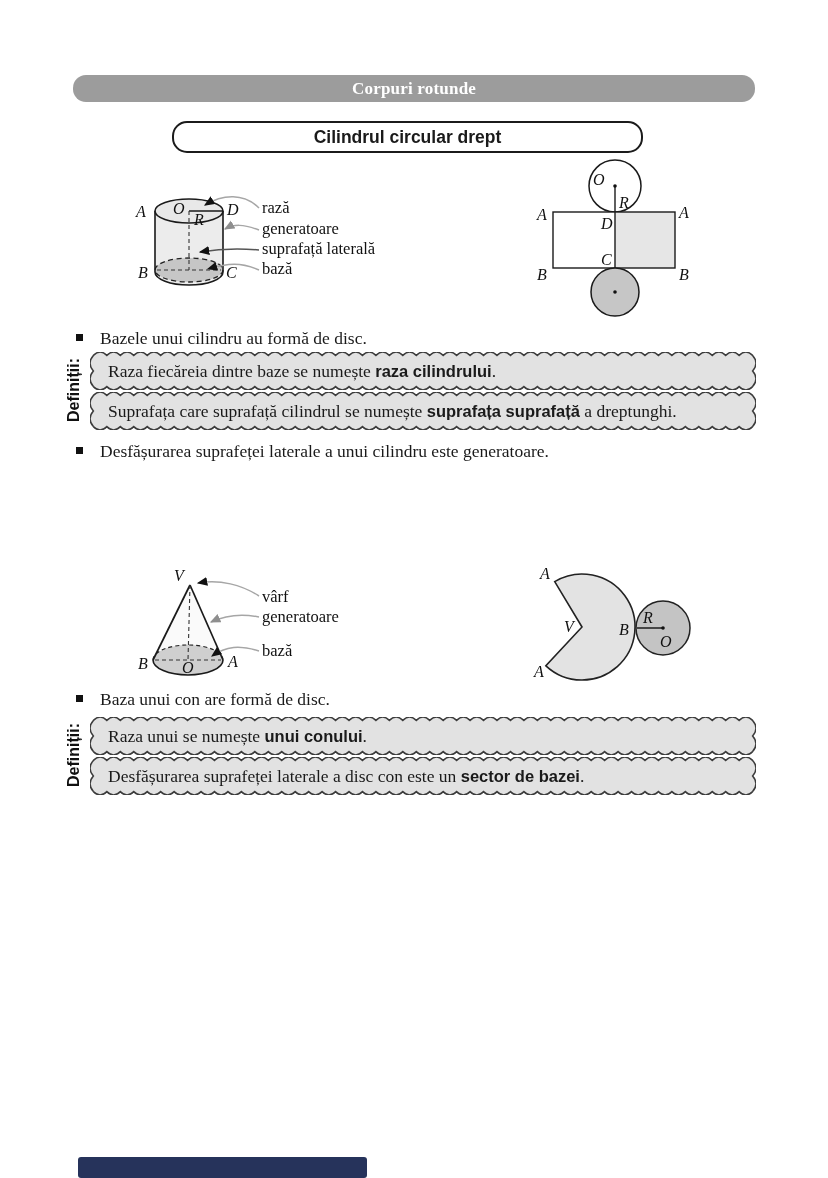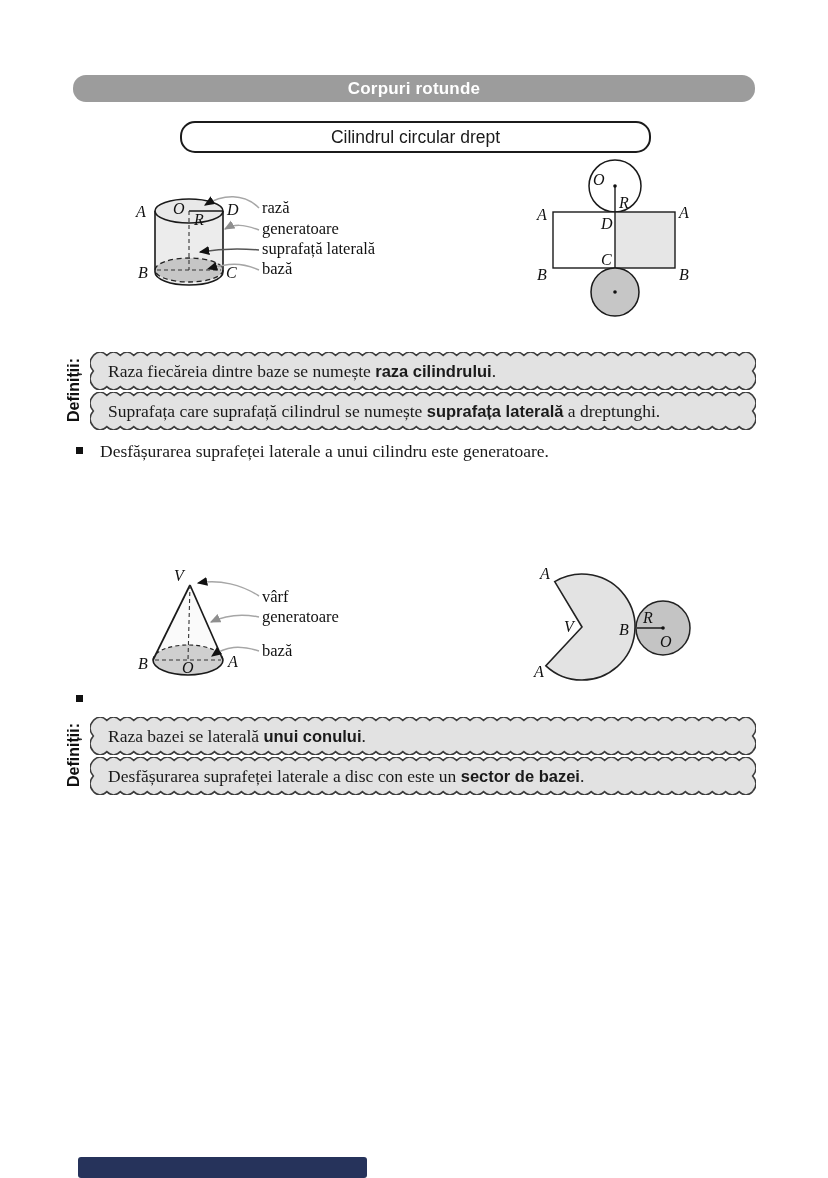--- a/index.html
+++ b/index.html
@@ -1,26 +1,26 @@
 <!DOCTYPE html>
 <html><head>
 <meta charset="utf-8">
 <style>
   html,body { margin:0; padding:0; background:#fff; }
   .page { position:relative; width:828px; height:1178px; background:#ffffff;
           font-family:"Liberation Serif", serif; color:#1a1a1a; overflow:hidden; }
 
   .header-bar { position:absolute; left:73px; top:75px; width:682px; height:27px;
     background:#9c9c9c; border-radius:13px; color:#ffffff;
-    font-family:Liberation Sans, sans-serif; font-weight:700; font-size:17px;
+    font-family:Liberation Serif, serif; font-weight:700; font-size:17px;
     line-height:27px; text-align:center; letter-spacing:.2px; }
 
-  .pill { position:absolute; left:180px; width:467px; height:28px; background:#fff;
+  .pill { position:absolute; left:172px; width:467px; height:28px; background:#fff;
     border:2.4px solid #1b1b1b; border-radius:15px;
-    font-family:"Liberation Sans", sans-serif; font-weight:400; font-size:17.5px;
+    font-family:"Liberation Sans", sans-serif; font-weight:700; font-size:17.5px;
     line-height:28px; text-align:center; }
 
   .fig { position:absolute; }
 
   .bullet-row { position:absolute; left:76px; width:690px; font-size:17.5px; }
   .sq { display:inline-block; width:7px; height:7px; background:#111;
         margin-right:17px; vertical-align:3px; }
 
   .wavy-box { position:absolute; left:90px; width:574px; height:38px; }
   .wavy-bg  { position:absolute; left:0; top:0; z-index:0; }
@@ -102,34 +102,37 @@
     <text class="lbl" x="58" y="27">O</text>
     <text class="lbl" x="84" y="50">R</text>
     <text class="lbl" x="2" y="62">A</text>
     <text class="lbl" x="144" y="60">A</text>
     <text class="lbl" x="66" y="71">D</text>
     <text class="lbl" x="66" y="107">C</text>
     <text class="lbl" x="2" y="122">B</text>
     <text class="lbl" x="144" y="122">B</text>
   </svg>
 
+  <div class="bullet-row" style="top:328px">
+    <span class="sq"></span><span>Bazele unui cilindru au formă de disc.</span>
+  </div>
 
   <div class="def-label" style="left:32px;top:380px">Definiții:</div>
 
   <div class="wavy-box" style="top:352px">
       <svg width="666" height="38" class="wavy-bg">
         <path d="M 3.4 3.4 q 6.726530612244899 -6.8 13.453061224489797 0 q 6.726530612244899 -6.8 13.453061224489797 0 q 6.726530612244899 -6.8 13.453061224489797 0 q 6.726530612244899 -6.8 13.453061224489797 0 q 6.726530612244899 -6.8 13.453061224489797 0 q 6.726530612244899 -6.8 13.453061224489797 0 q 6.726530612244899 -6.8 13.453061224489797 0 q 6.726530612244899 -6.8 13.453061224489797 0 q 6.726530612244899 -6.8 13.453061224489797 0 q 6.726530612244899 -6.8 13.453061224489797 0 q 6.726530612244899 -6.8 13.453061224489797 0 q 6.726530612244899 -6.8 13.453061224489797 0 q 6.726530612244899 -6.8 13.453061224489797 0 q 6.726530612244899 -6.8 13.453061224489797 0 q 6.726530612244899 -6.8 13.453061224489797 0 q 6.726530612244899 -6.8 13.453061224489797 0 q 6.726530612244899 -6.8 13.453061224489797 0 q 6.726530612244899 -6.8 13.453061224489797 0 q 6.726530612244899 -6.8 13.453061224489797 0 q 6.726530612244899 -6.8 13.453061224489797 0 q 6.726530612244899 -6.8 13.453061224489797 0 q 6.726530612244899 -6.8 13.453061224489797 0 q 6.726530612244899 -6.8 13.453061224489797 0 q 6.726530612244899 -6.8 13.453061224489797 0 q 6.726530612244899 -6.8 13.453061224489797 0 q 6.726530612244899 -6.8 13.453061224489797 0 q 6.726530612244899 -6.8 13.453061224489797 0 q 6.726530612244899 -6.8 13.453061224489797 0 q 6.726530612244899 -6.8 13.453061224489797 0 q 6.726530612244899 -6.8 13.453061224489797 0 q 6.726530612244899 -6.8 13.453061224489797 0 q 6.726530612244899 -6.8 13.453061224489797 0 q 6.726530612244899 -6.8 13.453061224489797 0 q 6.726530612244899 -6.8 13.453061224489797 0 q 6.726530612244899 -6.8 13.453061224489797 0 q 6.726530612244899 -6.8 13.453061224489797 0 q 6.726530612244899 -6.8 13.453061224489797 0 q 6.726530612244899 -6.8 13.453061224489797 0 q 6.726530612244899 -6.8 13.453061224489797 0 q 6.726530612244899 -6.8 13.453061224489797 0 q 6.726530612244899 -6.8 13.453061224489797 0 q 6.726530612244899 -6.8 13.453061224489797 0 q 6.726530612244899 -6.8 13.453061224489797 0 q 6.726530612244899 -6.8 13.453061224489797 0 q 6.726530612244899 -6.8 13.453061224489797 0 q 6.726530612244899 -6.8 13.453061224489797 0 q 6.726530612244899 -6.8 13.453061224489797 0 q 6.726530612244899 -6.8 13.453061224489797 0 q 6.726530612244899 -6.8 13.453061224489797 0 q 6.8 7.8 0 15.6 q 6.8 7.8 0 15.6 q -6.726530612244899 6.8 -13.453061224489797 0 q -6.726530612244899 6.8 -13.453061224489797 0 q -6.726530612244899 6.8 -13.453061224489797 0 q -6.726530612244899 6.8 -13.453061224489797 0 q -6.726530612244899 6.8 -13.453061224489797 0 q -6.726530612244899 6.8 -13.453061224489797 0 q -6.726530612244899 6.8 -13.453061224489797 0 q -6.726530612244899 6.8 -13.453061224489797 0 q -6.726530612244899 6.8 -13.453061224489797 0 q -6.726530612244899 6.8 -13.453061224489797 0 q -6.726530612244899 6.8 -13.453061224489797 0 q -6.726530612244899 6.8 -13.453061224489797 0 q -6.726530612244899 6.8 -13.453061224489797 0 q -6.726530612244899 6.8 -13.453061224489797 0 q -6.726530612244899 6.8 -13.453061224489797 0 q -6.726530612244899 6.8 -13.453061224489797 0 q -6.726530612244899 6.8 -13.453061224489797 0 q -6.726530612244899 6.8 -13.453061224489797 0 q -6.726530612244899 6.8 -13.453061224489797 0 q -6.726530612244899 6.8 -13.453061224489797 0 q -6.726530612244899 6.8 -13.453061224489797 0 q -6.726530612244899 6.8 -13.453061224489797 0 q -6.726530612244899 6.8 -13.453061224489797 0 q -6.726530612244899 6.8 -13.453061224489797 0 q -6.726530612244899 6.8 -13.453061224489797 0 q -6.726530612244899 6.8 -13.453061224489797 0 q -6.726530612244899 6.8 -13.453061224489797 0 q -6.726530612244899 6.8 -13.453061224489797 0 q -6.726530612244899 6.8 -13.453061224489797 0 q -6.726530612244899 6.8 -13.453061224489797 0 q -6.726530612244899 6.8 -13.453061224489797 0 q -6.726530612244899 6.8 -13.453061224489797 0 q -6.726530612244899 6.8 -13.453061224489797 0 q -6.726530612244899 6.8 -13.453061224489797 0 q -6.726530612244899 6.8 -13.453061224489797 0 q -6.726530612244899 6.8 -13.453061224489797 0 q -6.726530612244899 6.8 -13.453061224489797 0 q -6.726530612244899 6.8 -13.453061224489797 0 q -6.726530612244899 6.8 -13.453061224489797 0 q -6.726530612244899 6.8 -13.453061224489797 0 q -6.726530612244899 6.8 -13.453061224489797 0 q -6.726530612244899 6.8 -13.453061224489797 0 q -6.726530612244899 6.8 -13.453061224489797 0 q -6.726530612244899 6.8 -13.453061224489797 0 q -6.726530612244899 6.8 -13.453061224489797 0 q -6.726530612244899 6.8 -13.453061224489797 0 q -6.726530612244899 6.8 -13.453061224489797 0 q -6.726530612244899 6.8 -13.453061224489797 0 q -6.726530612244899 6.8 -13.453061224489797 0 q -6.8 -7.8 0 -15.6 q -6.8 -7.8 0 -15.6 Z" fill="#e2e2e2" stroke="#3c3c3c" stroke-width="1.5"></path>
       </svg>
     <span class="def-text"><span>Raza fiecăreia dintre baze se numește </span><span class="kw">raza cilindrului</span><span>.</span></span>
   </div>
   <div class="wavy-box" style="top:392px">
       <svg width="666" height="38" class="wavy-bg">
         <path d="M 3.4 3.4 q 6.726530612244899 -6.8 13.453061224489797 0 q 6.726530612244899 -6.8 13.453061224489797 0 q 6.726530612244899 -6.8 13.453061224489797 0 q 6.726530612244899 -6.8 13.453061224489797 0 q 6.726530612244899 -6.8 13.453061224489797 0 q 6.726530612244899 -6.8 13.453061224489797 0 q 6.726530612244899 -6.8 13.453061224489797 0 q 6.726530612244899 -6.8 13.453061224489797 0 q 6.726530612244899 -6.8 13.453061224489797 0 q 6.726530612244899 -6.8 13.453061224489797 0 q 6.726530612244899 -6.8 13.453061224489797 0 q 6.726530612244899 -6.8 13.453061224489797 0 q 6.726530612244899 -6.8 13.453061224489797 0 q 6.726530612244899 -6.8 13.453061224489797 0 q 6.726530612244899 -6.8 13.453061224489797 0 q 6.726530612244899 -6.8 13.453061224489797 0 q 6.726530612244899 -6.8 13.453061224489797 0 q 6.726530612244899 -6.8 13.453061224489797 0 q 6.726530612244899 -6.8 13.453061224489797 0 q 6.726530612244899 -6.8 13.453061224489797 0 q 6.726530612244899 -6.8 13.453061224489797 0 q 6.726530612244899 -6.8 13.453061224489797 0 q 6.726530612244899 -6.8 13.453061224489797 0 q 6.726530612244899 -6.8 13.453061224489797 0 q 6.726530612244899 -6.8 13.453061224489797 0 q 6.726530612244899 -6.8 13.453061224489797 0 q 6.726530612244899 -6.8 13.453061224489797 0 q 6.726530612244899 -6.8 13.453061224489797 0 q 6.726530612244899 -6.8 13.453061224489797 0 q 6.726530612244899 -6.8 13.453061224489797 0 q 6.726530612244899 -6.8 13.453061224489797 0 q 6.726530612244899 -6.8 13.453061224489797 0 q 6.726530612244899 -6.8 13.453061224489797 0 q 6.726530612244899 -6.8 13.453061224489797 0 q 6.726530612244899 -6.8 13.453061224489797 0 q 6.726530612244899 -6.8 13.453061224489797 0 q 6.726530612244899 -6.8 13.453061224489797 0 q 6.726530612244899 -6.8 13.453061224489797 0 q 6.726530612244899 -6.8 13.453061224489797 0 q 6.726530612244899 -6.8 13.453061224489797 0 q 6.726530612244899 -6.8 13.453061224489797 0 q 6.726530612244899 -6.8 13.453061224489797 0 q 6.726530612244899 -6.8 13.453061224489797 0 q 6.726530612244899 -6.8 13.453061224489797 0 q 6.726530612244899 -6.8 13.453061224489797 0 q 6.726530612244899 -6.8 13.453061224489797 0 q 6.726530612244899 -6.8 13.453061224489797 0 q 6.726530612244899 -6.8 13.453061224489797 0 q 6.726530612244899 -6.8 13.453061224489797 0 q 6.8 7.8 0 15.6 q 6.8 7.8 0 15.6 q -6.726530612244899 6.8 -13.453061224489797 0 q -6.726530612244899 6.8 -13.453061224489797 0 q -6.726530612244899 6.8 -13.453061224489797 0 q -6.726530612244899 6.8 -13.453061224489797 0 q -6.726530612244899 6.8 -13.453061224489797 0 q -6.726530612244899 6.8 -13.453061224489797 0 q -6.726530612244899 6.8 -13.453061224489797 0 q -6.726530612244899 6.8 -13.453061224489797 0 q -6.726530612244899 6.8 -13.453061224489797 0 q -6.726530612244899 6.8 -13.453061224489797 0 q -6.726530612244899 6.8 -13.453061224489797 0 q -6.726530612244899 6.8 -13.453061224489797 0 q -6.726530612244899 6.8 -13.453061224489797 0 q -6.726530612244899 6.8 -13.453061224489797 0 q -6.726530612244899 6.8 -13.453061224489797 0 q -6.726530612244899 6.8 -13.453061224489797 0 q -6.726530612244899 6.8 -13.453061224489797 0 q -6.726530612244899 6.8 -13.453061224489797 0 q -6.726530612244899 6.8 -13.453061224489797 0 q -6.726530612244899 6.8 -13.453061224489797 0 q -6.726530612244899 6.8 -13.453061224489797 0 q -6.726530612244899 6.8 -13.453061224489797 0 q -6.726530612244899 6.8 -13.453061224489797 0 q -6.726530612244899 6.8 -13.453061224489797 0 q -6.726530612244899 6.8 -13.453061224489797 0 q -6.726530612244899 6.8 -13.453061224489797 0 q -6.726530612244899 6.8 -13.453061224489797 0 q -6.726530612244899 6.8 -13.453061224489797 0 q -6.726530612244899 6.8 -13.453061224489797 0 q -6.726530612244899 6.8 -13.453061224489797 0 q -6.726530612244899 6.8 -13.453061224489797 0 q -6.726530612244899 6.8 -13.453061224489797 0 q -6.726530612244899 6.8 -13.453061224489797 0 q -6.726530612244899 6.8 -13.453061224489797 0 q -6.726530612244899 6.8 -13.453061224489797 0 q -6.726530612244899 6.8 -13.453061224489797 0 q -6.726530612244899 6.8 -13.453061224489797 0 q -6.726530612244899 6.8 -13.453061224489797 0 q -6.726530612244899 6.8 -13.453061224489797 0 q -6.726530612244899 6.8 -13.453061224489797 0 q -6.726530612244899 6.8 -13.453061224489797 0 q -6.726530612244899 6.8 -13.453061224489797 0 q -6.726530612244899 6.8 -13.453061224489797 0 q -6.726530612244899 6.8 -13.453061224489797 0 q -6.726530612244899 6.8 -13.453061224489797 0 q -6.726530612244899 6.8 -13.453061224489797 0 q -6.726530612244899 6.8 -13.453061224489797 0 q -6.726530612244899 6.8 -13.453061224489797 0 q -6.726530612244899 6.8 -13.453061224489797 0 q -6.8 -7.8 0 -15.6 q -6.8 -7.8 0 -15.6 Z" fill="#e2e2e2" stroke="#3c3c3c" stroke-width="1.5"></path>
       </svg>
-    <span class="def-text"><span>Suprafața care suprafață cilindrul se numește </span><span class="kw">suprafața laterală</span><span> a dreptunghi.</span></span>
+    <span class="def-text"><span>Suprafața care suprafață cilindrul se numește </span><span class="kw">suprafața suprafață</span><span> a dreptunghi.</span></span>
   </div>
 
   <div class="bullet-row" style="top:441px">
     <span class="sq"></span><span>Desfășurarea suprafeței laterale a unui cilindru este generatoare.</span>
   </div>
 
 
   <svg class="fig" style="left:128px;top:568px" width="340" height="118">
     <defs>
       <marker id="mb2" markerWidth="8" markerHeight="8" refX="6.2" refY="3" orient="auto">
@@ -170,30 +173,30 @@
 
     <text class="lbl" x="10" y="14">A</text>
     <text class="lbl" x="4" y="112">A</text>
     <text class="lbl" x="34" y="67">V</text>
     <text class="lbl" x="89" y="70">B</text>
     <text class="lbl" x="113" y="58">R</text>
     <text class="lbl" x="130" y="82">O</text>
   </svg>
 
   <div class="bullet-row" style="top:689px">
-    <span class="sq"></span>
+    <span class="sq"></span><span>Baza unui con are formă de disc.</span>
   </div>
 
   <div class="def-label" style="left:32px;top:745px">Definiții:</div>
 
   <div class="wavy-box" style="top:717px">
       <svg width="666" height="38" class="wavy-bg">
         <path d="M 3.4 3.4 q 6.726530612244899 -6.8 13.453061224489797 0 q 6.726530612244899 -6.8 13.453061224489797 0 q 6.726530612244899 -6.8 13.453061224489797 0 q 6.726530612244899 -6.8 13.453061224489797 0 q 6.726530612244899 -6.8 13.453061224489797 0 q 6.726530612244899 -6.8 13.453061224489797 0 q 6.726530612244899 -6.8 13.453061224489797 0 q 6.726530612244899 -6.8 13.453061224489797 0 q 6.726530612244899 -6.8 13.453061224489797 0 q 6.726530612244899 -6.8 13.453061224489797 0 q 6.726530612244899 -6.8 13.453061224489797 0 q 6.726530612244899 -6.8 13.453061224489797 0 q 6.726530612244899 -6.8 13.453061224489797 0 q 6.726530612244899 -6.8 13.453061224489797 0 q 6.726530612244899 -6.8 13.453061224489797 0 q 6.726530612244899 -6.8 13.453061224489797 0 q 6.726530612244899 -6.8 13.453061224489797 0 q 6.726530612244899 -6.8 13.453061224489797 0 q 6.726530612244899 -6.8 13.453061224489797 0 q 6.726530612244899 -6.8 13.453061224489797 0 q 6.726530612244899 -6.8 13.453061224489797 0 q 6.726530612244899 -6.8 13.453061224489797 0 q 6.726530612244899 -6.8 13.453061224489797 0 q 6.726530612244899 -6.8 13.453061224489797 0 q 6.726530612244899 -6.8 13.453061224489797 0 q 6.726530612244899 -6.8 13.453061224489797 0 q 6.726530612244899 -6.8 13.453061224489797 0 q 6.726530612244899 -6.8 13.453061224489797 0 q 6.726530612244899 -6.8 13.453061224489797 0 q 6.726530612244899 -6.8 13.453061224489797 0 q 6.726530612244899 -6.8 13.453061224489797 0 q 6.726530612244899 -6.8 13.453061224489797 0 q 6.726530612244899 -6.8 13.453061224489797 0 q 6.726530612244899 -6.8 13.453061224489797 0 q 6.726530612244899 -6.8 13.453061224489797 0 q 6.726530612244899 -6.8 13.453061224489797 0 q 6.726530612244899 -6.8 13.453061224489797 0 q 6.726530612244899 -6.8 13.453061224489797 0 q 6.726530612244899 -6.8 13.453061224489797 0 q 6.726530612244899 -6.8 13.453061224489797 0 q 6.726530612244899 -6.8 13.453061224489797 0 q 6.726530612244899 -6.8 13.453061224489797 0 q 6.726530612244899 -6.8 13.453061224489797 0 q 6.726530612244899 -6.8 13.453061224489797 0 q 6.726530612244899 -6.8 13.453061224489797 0 q 6.726530612244899 -6.8 13.453061224489797 0 q 6.726530612244899 -6.8 13.453061224489797 0 q 6.726530612244899 -6.8 13.453061224489797 0 q 6.726530612244899 -6.8 13.453061224489797 0 q 6.8 7.8 0 15.6 q 6.8 7.8 0 15.6 q -6.726530612244899 6.8 -13.453061224489797 0 q -6.726530612244899 6.8 -13.453061224489797 0 q -6.726530612244899 6.8 -13.453061224489797 0 q -6.726530612244899 6.8 -13.453061224489797 0 q -6.726530612244899 6.8 -13.453061224489797 0 q -6.726530612244899 6.8 -13.453061224489797 0 q -6.726530612244899 6.8 -13.453061224489797 0 q -6.726530612244899 6.8 -13.453061224489797 0 q -6.726530612244899 6.8 -13.453061224489797 0 q -6.726530612244899 6.8 -13.453061224489797 0 q -6.726530612244899 6.8 -13.453061224489797 0 q -6.726530612244899 6.8 -13.453061224489797 0 q -6.726530612244899 6.8 -13.453061224489797 0 q -6.726530612244899 6.8 -13.453061224489797 0 q -6.726530612244899 6.8 -13.453061224489797 0 q -6.726530612244899 6.8 -13.453061224489797 0 q -6.726530612244899 6.8 -13.453061224489797 0 q -6.726530612244899 6.8 -13.453061224489797 0 q -6.726530612244899 6.8 -13.453061224489797 0 q -6.726530612244899 6.8 -13.453061224489797 0 q -6.726530612244899 6.8 -13.453061224489797 0 q -6.726530612244899 6.8 -13.453061224489797 0 q -6.726530612244899 6.8 -13.453061224489797 0 q -6.726530612244899 6.8 -13.453061224489797 0 q -6.726530612244899 6.8 -13.453061224489797 0 q -6.726530612244899 6.8 -13.453061224489797 0 q -6.726530612244899 6.8 -13.453061224489797 0 q -6.726530612244899 6.8 -13.453061224489797 0 q -6.726530612244899 6.8 -13.453061224489797 0 q -6.726530612244899 6.8 -13.453061224489797 0 q -6.726530612244899 6.8 -13.453061224489797 0 q -6.726530612244899 6.8 -13.453061224489797 0 q -6.726530612244899 6.8 -13.453061224489797 0 q -6.726530612244899 6.8 -13.453061224489797 0 q -6.726530612244899 6.8 -13.453061224489797 0 q -6.726530612244899 6.8 -13.453061224489797 0 q -6.726530612244899 6.8 -13.453061224489797 0 q -6.726530612244899 6.8 -13.453061224489797 0 q -6.726530612244899 6.8 -13.453061224489797 0 q -6.726530612244899 6.8 -13.453061224489797 0 q -6.726530612244899 6.8 -13.453061224489797 0 q -6.726530612244899 6.8 -13.453061224489797 0 q -6.726530612244899 6.8 -13.453061224489797 0 q -6.726530612244899 6.8 -13.453061224489797 0 q -6.726530612244899 6.8 -13.453061224489797 0 q -6.726530612244899 6.8 -13.453061224489797 0 q -6.726530612244899 6.8 -13.453061224489797 0 q -6.726530612244899 6.8 -13.453061224489797 0 q -6.726530612244899 6.8 -13.453061224489797 0 q -6.8 -7.8 0 -15.6 q -6.8 -7.8 0 -15.6 Z" fill="#e2e2e2" stroke="#3c3c3c" stroke-width="1.5"></path>
       </svg>
-    <span class="def-text"><span>Raza bazei se laterală </span><span class="kw">unui conului</span><span>.</span></span>
+    <span class="def-text"><span>Raza unui se numește </span><span class="kw">unui conului</span><span>.</span></span>
   </div>
   <div class="wavy-box" style="top:757px">
       <svg width="666" height="38" class="wavy-bg">
         <path d="M 3.4 3.4 q 6.726530612244899 -6.8 13.453061224489797 0 q 6.726530612244899 -6.8 13.453061224489797 0 q 6.726530612244899 -6.8 13.453061224489797 0 q 6.726530612244899 -6.8 13.453061224489797 0 q 6.726530612244899 -6.8 13.453061224489797 0 q 6.726530612244899 -6.8 13.453061224489797 0 q 6.726530612244899 -6.8 13.453061224489797 0 q 6.726530612244899 -6.8 13.453061224489797 0 q 6.726530612244899 -6.8 13.453061224489797 0 q 6.726530612244899 -6.8 13.453061224489797 0 q 6.726530612244899 -6.8 13.453061224489797 0 q 6.726530612244899 -6.8 13.453061224489797 0 q 6.726530612244899 -6.8 13.453061224489797 0 q 6.726530612244899 -6.8 13.453061224489797 0 q 6.726530612244899 -6.8 13.453061224489797 0 q 6.726530612244899 -6.8 13.453061224489797 0 q 6.726530612244899 -6.8 13.453061224489797 0 q 6.726530612244899 -6.8 13.453061224489797 0 q 6.726530612244899 -6.8 13.453061224489797 0 q 6.726530612244899 -6.8 13.453061224489797 0 q 6.726530612244899 -6.8 13.453061224489797 0 q 6.726530612244899 -6.8 13.453061224489797 0 q 6.726530612244899 -6.8 13.453061224489797 0 q 6.726530612244899 -6.8 13.453061224489797 0 q 6.726530612244899 -6.8 13.453061224489797 0 q 6.726530612244899 -6.8 13.453061224489797 0 q 6.726530612244899 -6.8 13.453061224489797 0 q 6.726530612244899 -6.8 13.453061224489797 0 q 6.726530612244899 -6.8 13.453061224489797 0 q 6.726530612244899 -6.8 13.453061224489797 0 q 6.726530612244899 -6.8 13.453061224489797 0 q 6.726530612244899 -6.8 13.453061224489797 0 q 6.726530612244899 -6.8 13.453061224489797 0 q 6.726530612244899 -6.8 13.453061224489797 0 q 6.726530612244899 -6.8 13.453061224489797 0 q 6.726530612244899 -6.8 13.453061224489797 0 q 6.726530612244899 -6.8 13.453061224489797 0 q 6.726530612244899 -6.8 13.453061224489797 0 q 6.726530612244899 -6.8 13.453061224489797 0 q 6.726530612244899 -6.8 13.453061224489797 0 q 6.726530612244899 -6.8 13.453061224489797 0 q 6.726530612244899 -6.8 13.453061224489797 0 q 6.726530612244899 -6.8 13.453061224489797 0 q 6.726530612244899 -6.8 13.453061224489797 0 q 6.726530612244899 -6.8 13.453061224489797 0 q 6.726530612244899 -6.8 13.453061224489797 0 q 6.726530612244899 -6.8 13.453061224489797 0 q 6.726530612244899 -6.8 13.453061224489797 0 q 6.726530612244899 -6.8 13.453061224489797 0 q 6.8 7.8 0 15.6 q 6.8 7.8 0 15.6 q -6.726530612244899 6.8 -13.453061224489797 0 q -6.726530612244899 6.8 -13.453061224489797 0 q -6.726530612244899 6.8 -13.453061224489797 0 q -6.726530612244899 6.8 -13.453061224489797 0 q -6.726530612244899 6.8 -13.453061224489797 0 q -6.726530612244899 6.8 -13.453061224489797 0 q -6.726530612244899 6.8 -13.453061224489797 0 q -6.726530612244899 6.8 -13.453061224489797 0 q -6.726530612244899 6.8 -13.453061224489797 0 q -6.726530612244899 6.8 -13.453061224489797 0 q -6.726530612244899 6.8 -13.453061224489797 0 q -6.726530612244899 6.8 -13.453061224489797 0 q -6.726530612244899 6.8 -13.453061224489797 0 q -6.726530612244899 6.8 -13.453061224489797 0 q -6.726530612244899 6.8 -13.453061224489797 0 q -6.726530612244899 6.8 -13.453061224489797 0 q -6.726530612244899 6.8 -13.453061224489797 0 q -6.726530612244899 6.8 -13.453061224489797 0 q -6.726530612244899 6.8 -13.453061224489797 0 q -6.726530612244899 6.8 -13.453061224489797 0 q -6.726530612244899 6.8 -13.453061224489797 0 q -6.726530612244899 6.8 -13.453061224489797 0 q -6.726530612244899 6.8 -13.453061224489797 0 q -6.726530612244899 6.8 -13.453061224489797 0 q -6.726530612244899 6.8 -13.453061224489797 0 q -6.726530612244899 6.8 -13.453061224489797 0 q -6.726530612244899 6.8 -13.453061224489797 0 q -6.726530612244899 6.8 -13.453061224489797 0 q -6.726530612244899 6.8 -13.453061224489797 0 q -6.726530612244899 6.8 -13.453061224489797 0 q -6.726530612244899 6.8 -13.453061224489797 0 q -6.726530612244899 6.8 -13.453061224489797 0 q -6.726530612244899 6.8 -13.453061224489797 0 q -6.726530612244899 6.8 -13.453061224489797 0 q -6.726530612244899 6.8 -13.453061224489797 0 q -6.726530612244899 6.8 -13.453061224489797 0 q -6.726530612244899 6.8 -13.453061224489797 0 q -6.726530612244899 6.8 -13.453061224489797 0 q -6.726530612244899 6.8 -13.453061224489797 0 q -6.726530612244899 6.8 -13.453061224489797 0 q -6.726530612244899 6.8 -13.453061224489797 0 q -6.726530612244899 6.8 -13.453061224489797 0 q -6.726530612244899 6.8 -13.453061224489797 0 q -6.726530612244899 6.8 -13.453061224489797 0 q -6.726530612244899 6.8 -13.453061224489797 0 q -6.726530612244899 6.8 -13.453061224489797 0 q -6.726530612244899 6.8 -13.453061224489797 0 q -6.726530612244899 6.8 -13.453061224489797 0 q -6.726530612244899 6.8 -13.453061224489797 0 q -6.8 -7.8 0 -15.6 q -6.8 -7.8 0 -15.6 Z" fill="#e2e2e2" stroke="#3c3c3c" stroke-width="1.5"></path>
       </svg>
     <span class="def-text"><span>Desfășurarea suprafeței laterale a disc con este un </span><span class="kw">sector de bazei</span><span>.</span></span>
   </div>
 
   <div class="footer-bar"></div>
 

